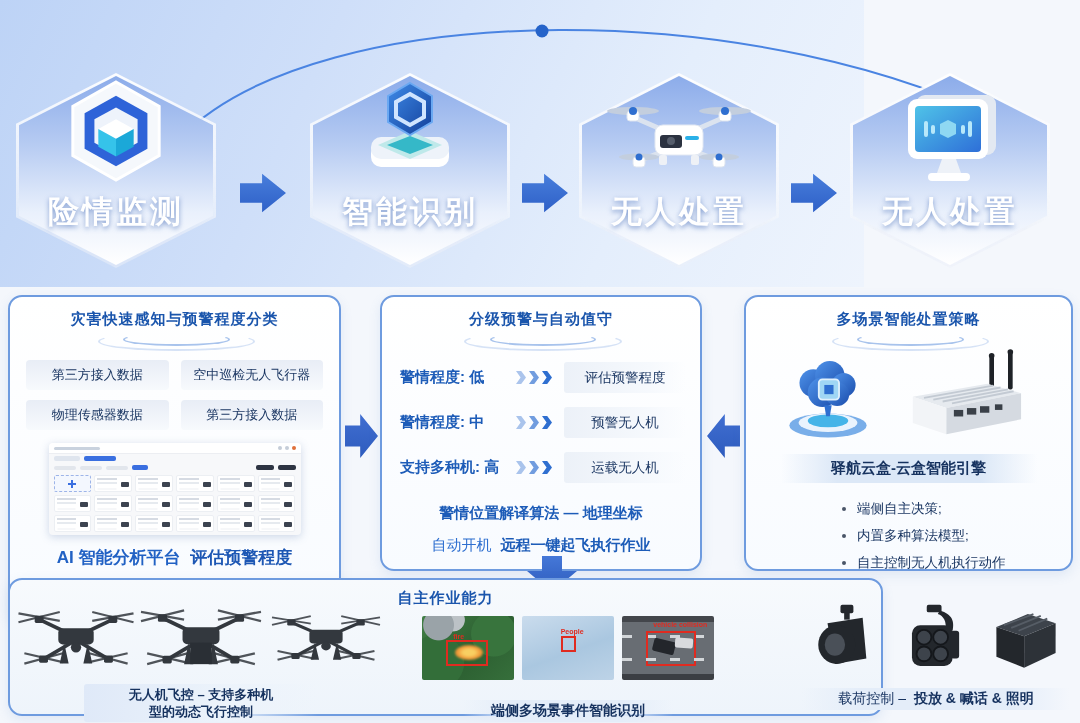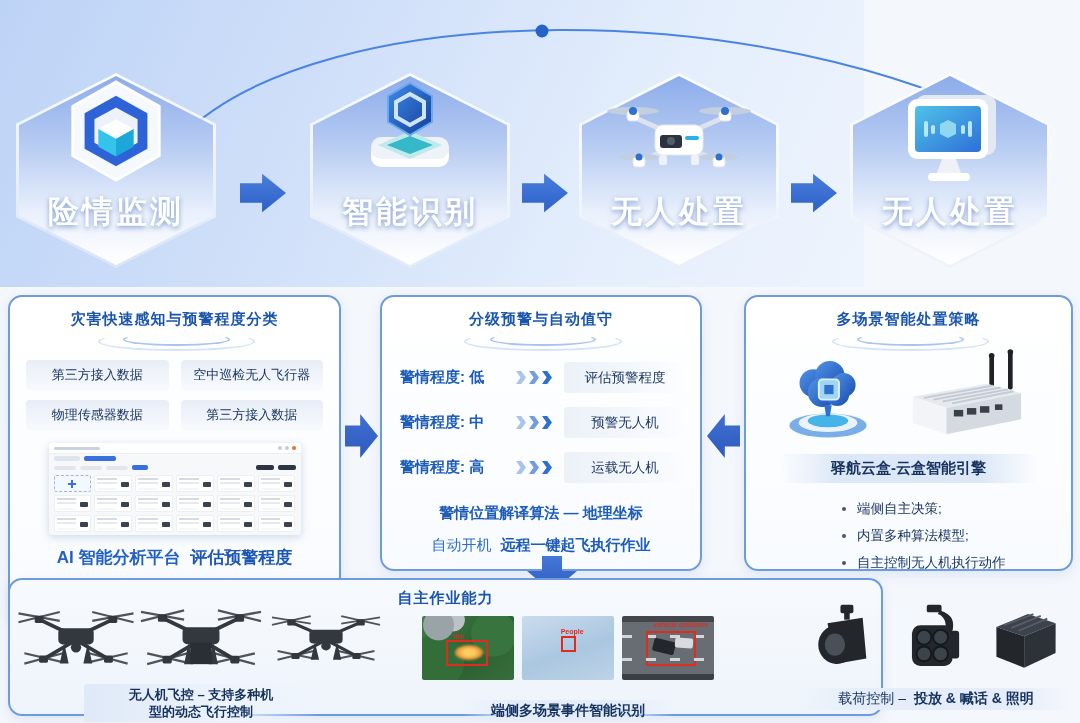--- a/index.html
+++ b/index.html
@@ -367,21 +367,21 @@
     <div class="warn-row">
       <div class="warn-level">警情程度: 中</div>
       <div class="chevrons">
           <i class="chev c1"></i>
           <i class="chev c2"></i>
           <i class="chev c3"></i>
         </div>
       <div class="warn-drone">预警无人机</div>
     </div>
     <div class="warn-row">
-      <div class="warn-level">警情程度: 高</div>
+      <div class="warn-level">支持多种机: 高</div>
       <div class="chevrons">
           <i class="chev c1"></i>
           <i class="chev c2"></i>
           <i class="chev c3"></i>
         </div>
       <div class="warn-drone">运载无人机</div>
     </div>
 
     <div class="algo-line">警情位置解译算法 — 地理坐标</div>
     <div class="action-line">

